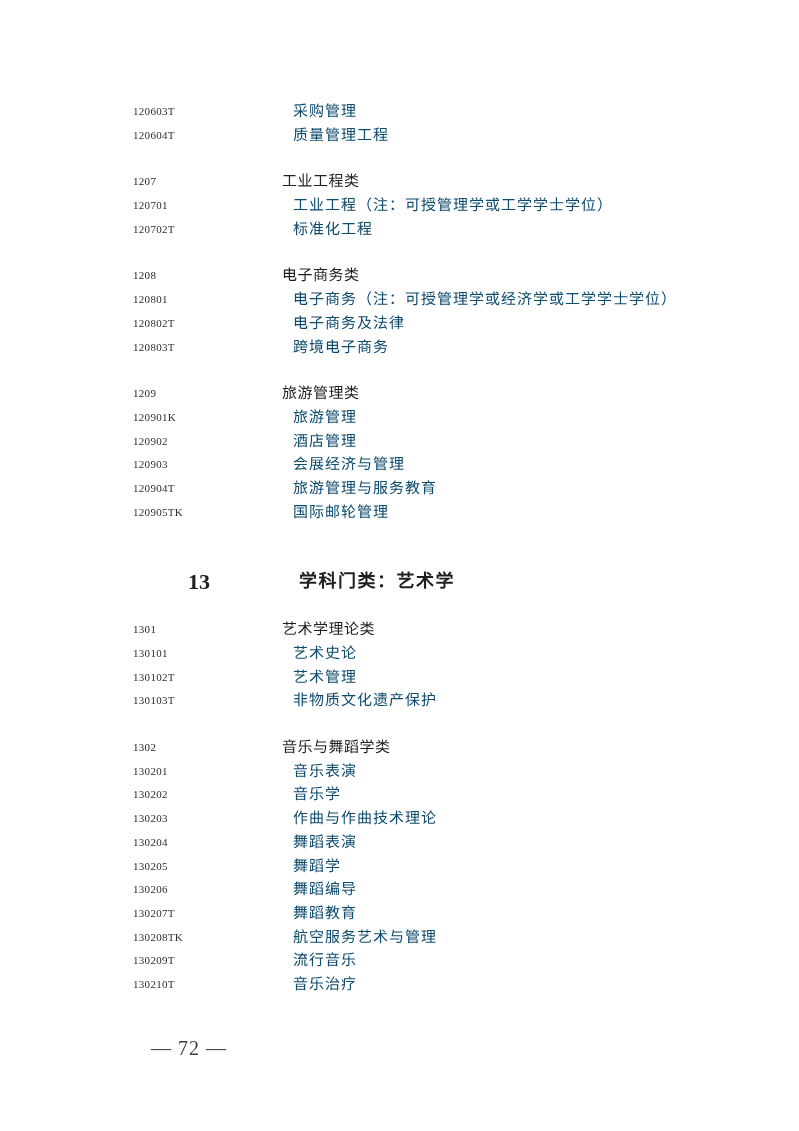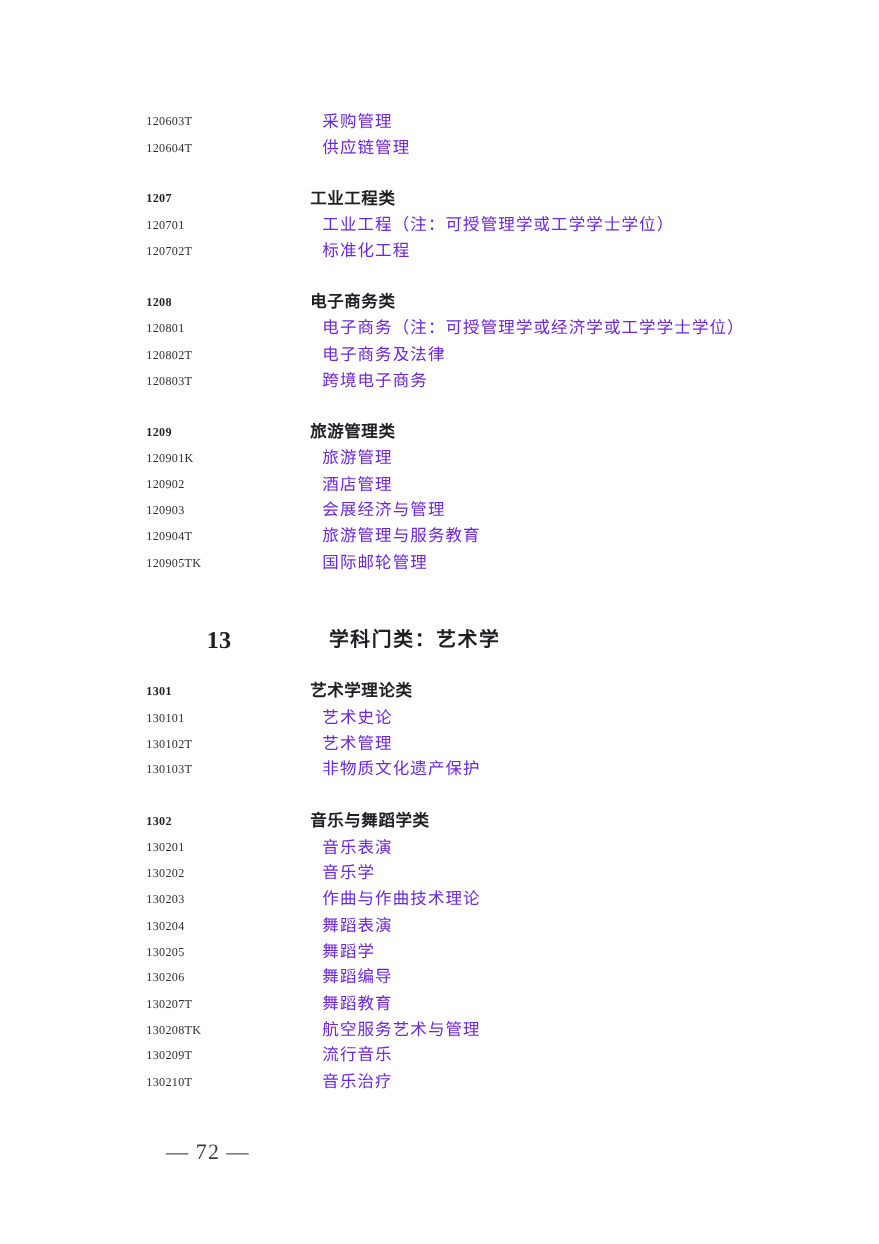--- a/index.html
+++ b/index.html
@@ -34,27 +34,27 @@
     display: inline-block;
     width: 149px;
     flex: 0 0 149px;
     font-size: 11px;
     letter-spacing: 0.3px;
     color: #2d2d30;
   }
   .name {
     font-size: 15px;
     letter-spacing: 1px;
-    color: #6d28d9;
+    color: #0c4a6e;
   }
   .section { margin-top: 23px; }
   .section:first-child { margin-top: 0; }
   .category-row .code,
   .category-row .name {
-    font-weight: 700;
+    font-weight: 400;
     color: #1f1f22;
   }
   .category-row .name { letter-spacing: 0.5px; }
   .item-row .name { margin-left: 11px; }
   .division-heading {
     display: flex;
     align-items: center;
     height: 25px;
     line-height: 25px;
     margin-top: 45px;
@@ -88,21 +88,21 @@
 
 <div class="page">
   <div class="content">
       <div class="section">
         <div class="row item-row">
           <span class="code">120603T</span>
           <span class="name">采购管理</span>
         </div>
         <div class="row item-row">
           <span class="code">120604T</span>
-          <span class="name">供应链管理</span>
+          <span class="name">质量管理工程</span>
         </div>
       </div>
       <div class="section">
         <div class="row category-row">
           <span class="code">1207</span>
           <span class="name">工业工程类</span>
         </div>
         <div class="row item-row">
           <span class="code">120701</span>
           <span class="name">工业工程（注：可授管理学或工学学士学位）</span>

